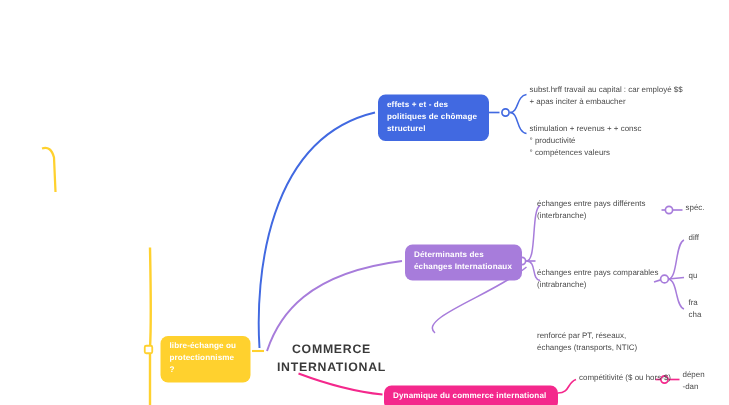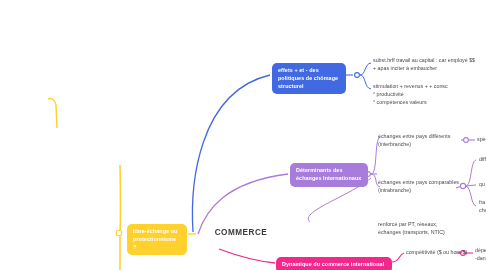--- a/index.html
+++ b/index.html
@@ -3,21 +3,21 @@
 <meta charset="utf-8">
 <style>
   html,body{margin:0;padding:0;}
   body{
     width:486px;height:270px;
     background:#ffffff;
     font-family:"Liberation Sans", sans-serif;
     overflow:hidden;
     position:relative;
   }
-  #canvas{position:absolute;left:0;top:0;width:396px;height:270px;margin-left:20px;}
+  #canvas{position:absolute;left:0;top:0;width:396px;height:270px;}
   .svg-layer{position:absolute;left:0;top:0;width:486px;height:270px;pointer-events:none;}
 
   .node{
     position:absolute;
     border-radius:5px;
     color:#ffffff;
     font-size:5.4px;
     line-height:1.45;
     padding:4px 6px;
     box-sizing:border-box;
@@ -136,15 +136,16 @@
   <div class="leaf" style="left:386px;top:249px;">compétitivité ($ ou hors-$)</div>
 
   <div class="leaf-sm" style="left:455px;top:247px;">dépen
 -dan</div>
 
   <div class="node node-yellow" style="left:107px;top:224px;width:60px;">libre-échange ou
 protectionnisme ?</div>
 
   <div class="center-title" style="left:176px;top:227px;width:90px;">
     <span>COMMERCE</span><br>
+    <span>INTERNATIONAL</span>
   </div>
 
 </div>
 
 </body></html>

